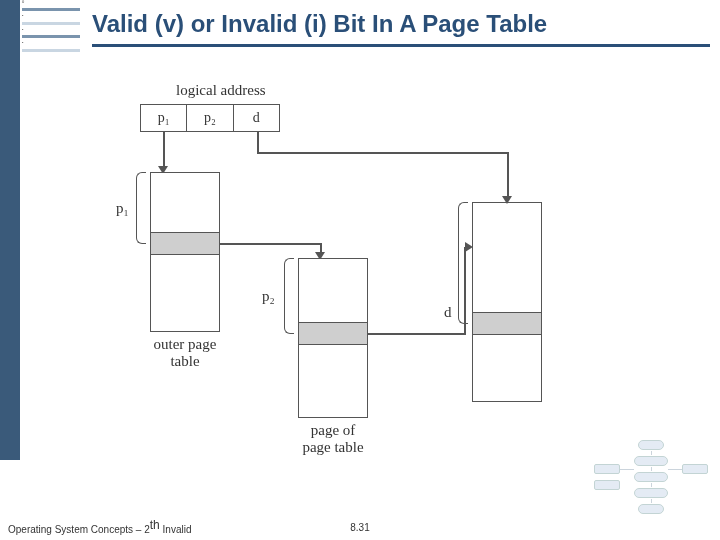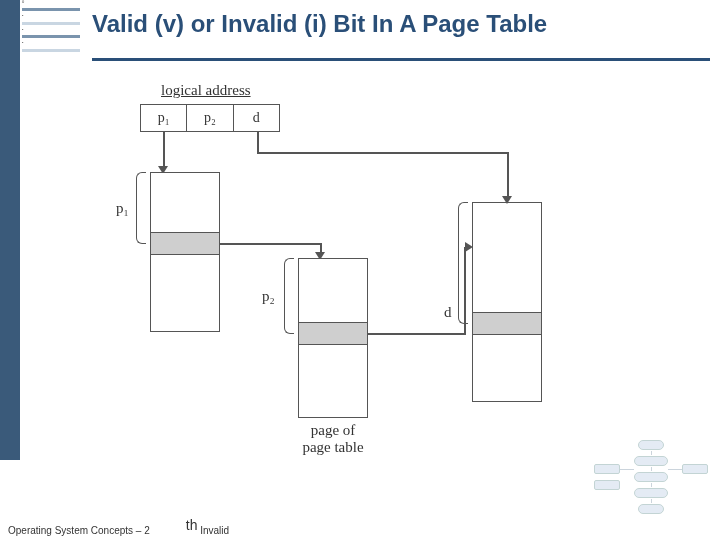--- a/index.html
+++ b/index.html
@@ -33,21 +33,21 @@
     height: 3px; background: #7a94ad; margin-bottom: 3px;
   }
 
   .title {
     position: absolute;
     top: 10px; left: 92px;
     width: 618px;
     font-size: 24px;
     font-weight: bold;
     color: #2a4f78;
-    padding-bottom: 20px;
+    padding-bottom: 6px;
     border-bottom: 3px solid #2a4f78;
   }
 
   .diagram {
     position: absolute;
     top: 72px; left: 60px;
     width: 610px; height: 400px;
     color: #333;
   }
 
@@ -118,21 +118,21 @@
     bottom: 0; left: 0;
     width: 720px; height: 26px;
     display: flex;
     align-items: center;
     font-size: 10px;
     color: #333;
   }
   .footer .fleft { position: absolute; left: 8px; }
   .footer .fcenter { width: 100%; text-align: center; }
   .footer .fright { position: absolute; right: 8px; }
-  .sup { font-size: 14px; vertical-align: super; margin-left: 36px; }
+  .sup { font-size: 12px; vertical-align: super; }
 
   .bg-flow {
     position: absolute;
     right: 4px; bottom: 24px;
     width: 130px; height: 80px;
     opacity: 0.5;
   }
   .bg-flow .box {
     position: absolute;
     background: #cbd9ea;
@@ -157,39 +157,41 @@
   <div class="mline">•</div>
   <div class="mbar2"></div>
   <div class="mline">•</div>
   <div class="mbar"></div>
 </div>
 
 <div class="title">Valid (v) or Invalid (i) Bit In A Page Table</div>
 
 <div class="diagram">
 
-  <div class="label" style="top:10px;left:101px;text-decoration:underline;">logical address</div>
+  <div class="label" style="top:10px;left:116px;">logical address</div>
   <div class="la-box">
     <div class="la-cell">p₁</div>
     <div class="la-cell">p₂</div>
     <div class="la-cell">d</div>
   </div>
 
   <div class="arrow-line" style="top:60px;left:103px;width:1.5px;height:35px;"></div>
   <div class="arrow-head" style="top:94px;left:98px;"></div>
 
   <div class="ptbl" style="top:100px;left:90px;height:160px;">
     <div class="prow" style="height:60px;"></div>
     <div class="prow shade" style="height:22px;"></div>
     <div class="prow" style="height:78px;border-bottom:none;"></div>
   </div>
 
   <div class="brace" style="top:100px;left:76px;height:72px;"></div>
   <div class="label" style="top:128px;left:56px;">p₁</div>
 
+  <div class="label center" style="top:264px;left:78px;width:94px;white-space:pre-line;">outer page
+table</div>
 
   <div class="arrow-line" style="top:171px;left:160px;height:1.5px;width:100px;"></div>
   <div class="arrow-line" style="top:171px;left:260px;width:1.5px;height:10px;"></div>
   <div class="arrow-head" style="top:180px;left:255px;"></div>
 
   <div class="ptbl" style="top:186px;left:238px;height:160px;">
     <div class="prow" style="height:64px;"></div>
     <div class="prow shade" style="height:22px;"></div>
     <div class="prow" style="height:74px;border-bottom:none;"></div>
   </div>
@@ -232,13 +234,14 @@
   <div class="line" style="top:47px;left:65px;width:1px;height:4px;"></div>
   <div class="line" style="top:63px;left:65px;width:1px;height:4px;"></div>
   <div class="line" style="top:33px;left:34px;width:14px;height:1px;"></div>
   <div class="line" style="top:33px;left:82px;width:14px;height:1px;"></div>
 </div>
 
 <div class="footer">
   <div class="fleft">
     <span>Operating System Concepts – 2</span><span class="sup">th</span><span> Invalid</span>
   </div>
+  <div class="fcenter">8.31</div>
 </div>
 
 </body></html>

